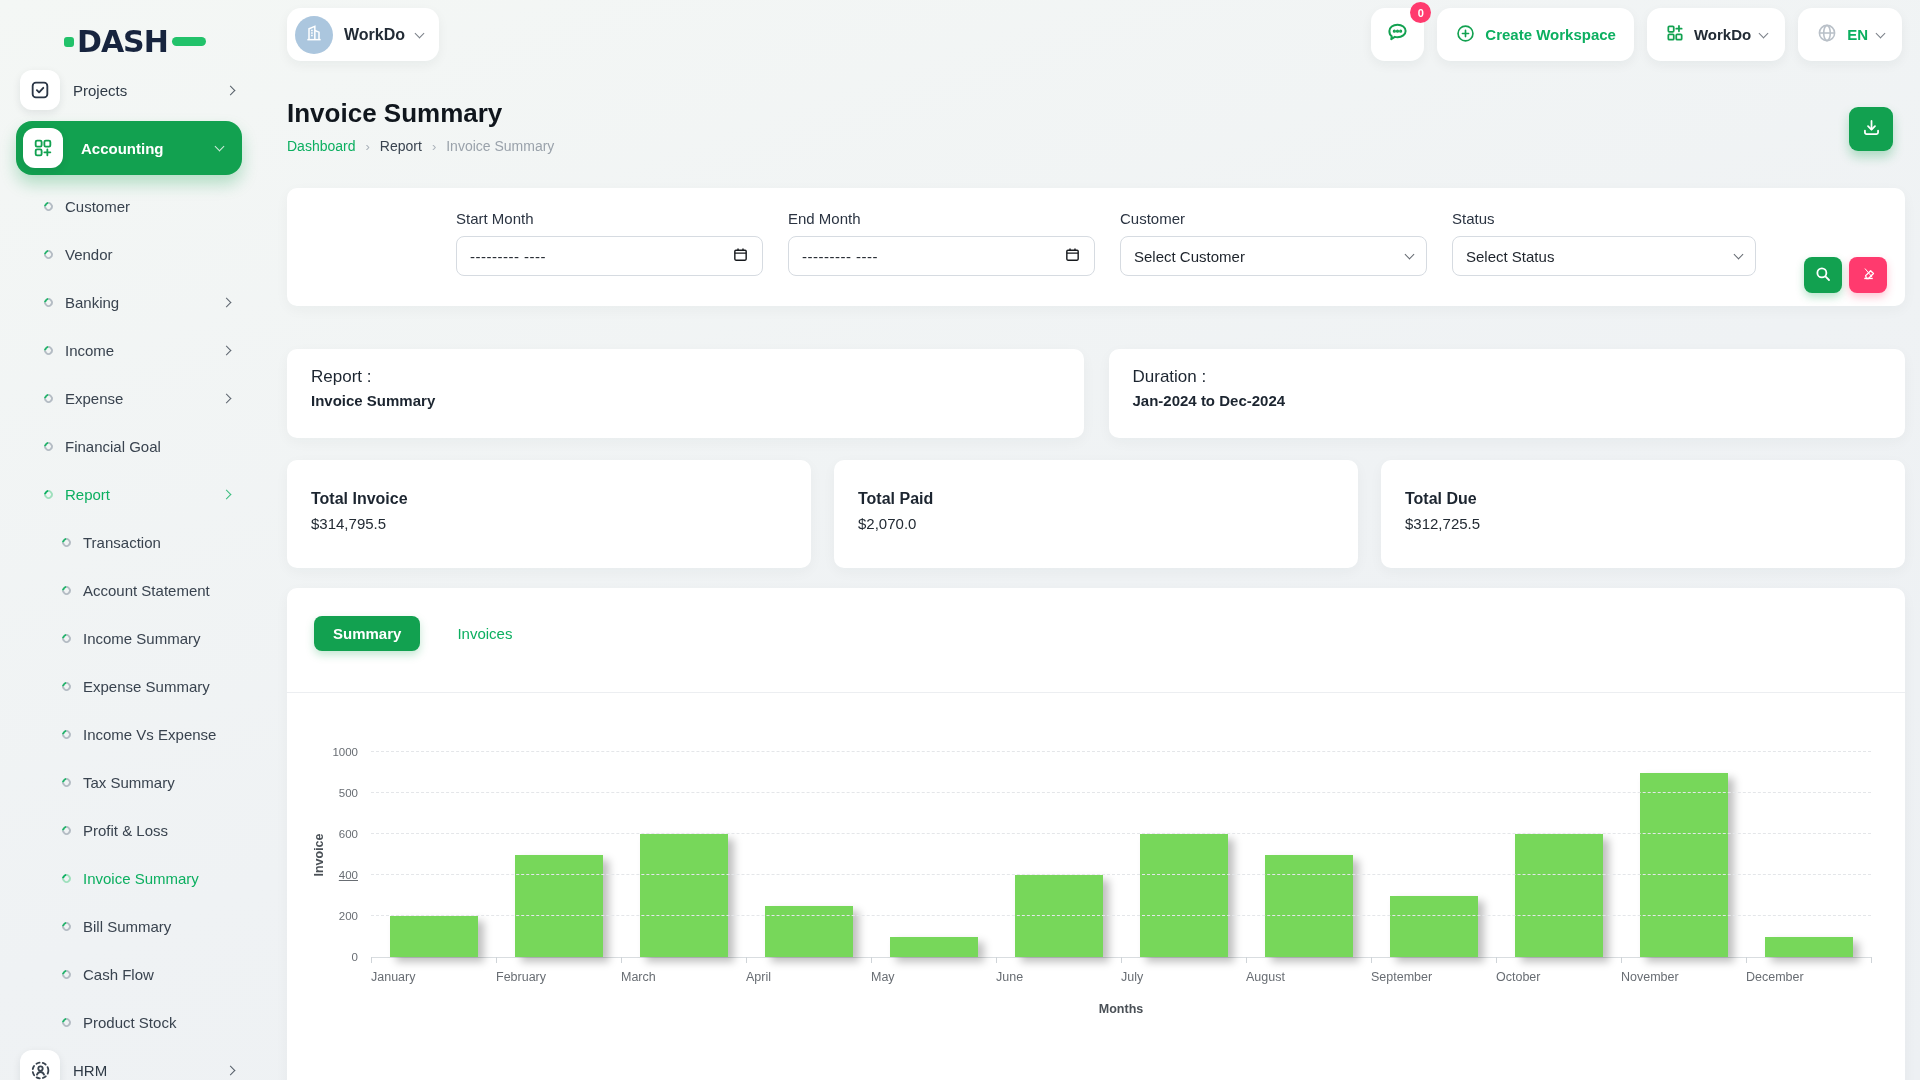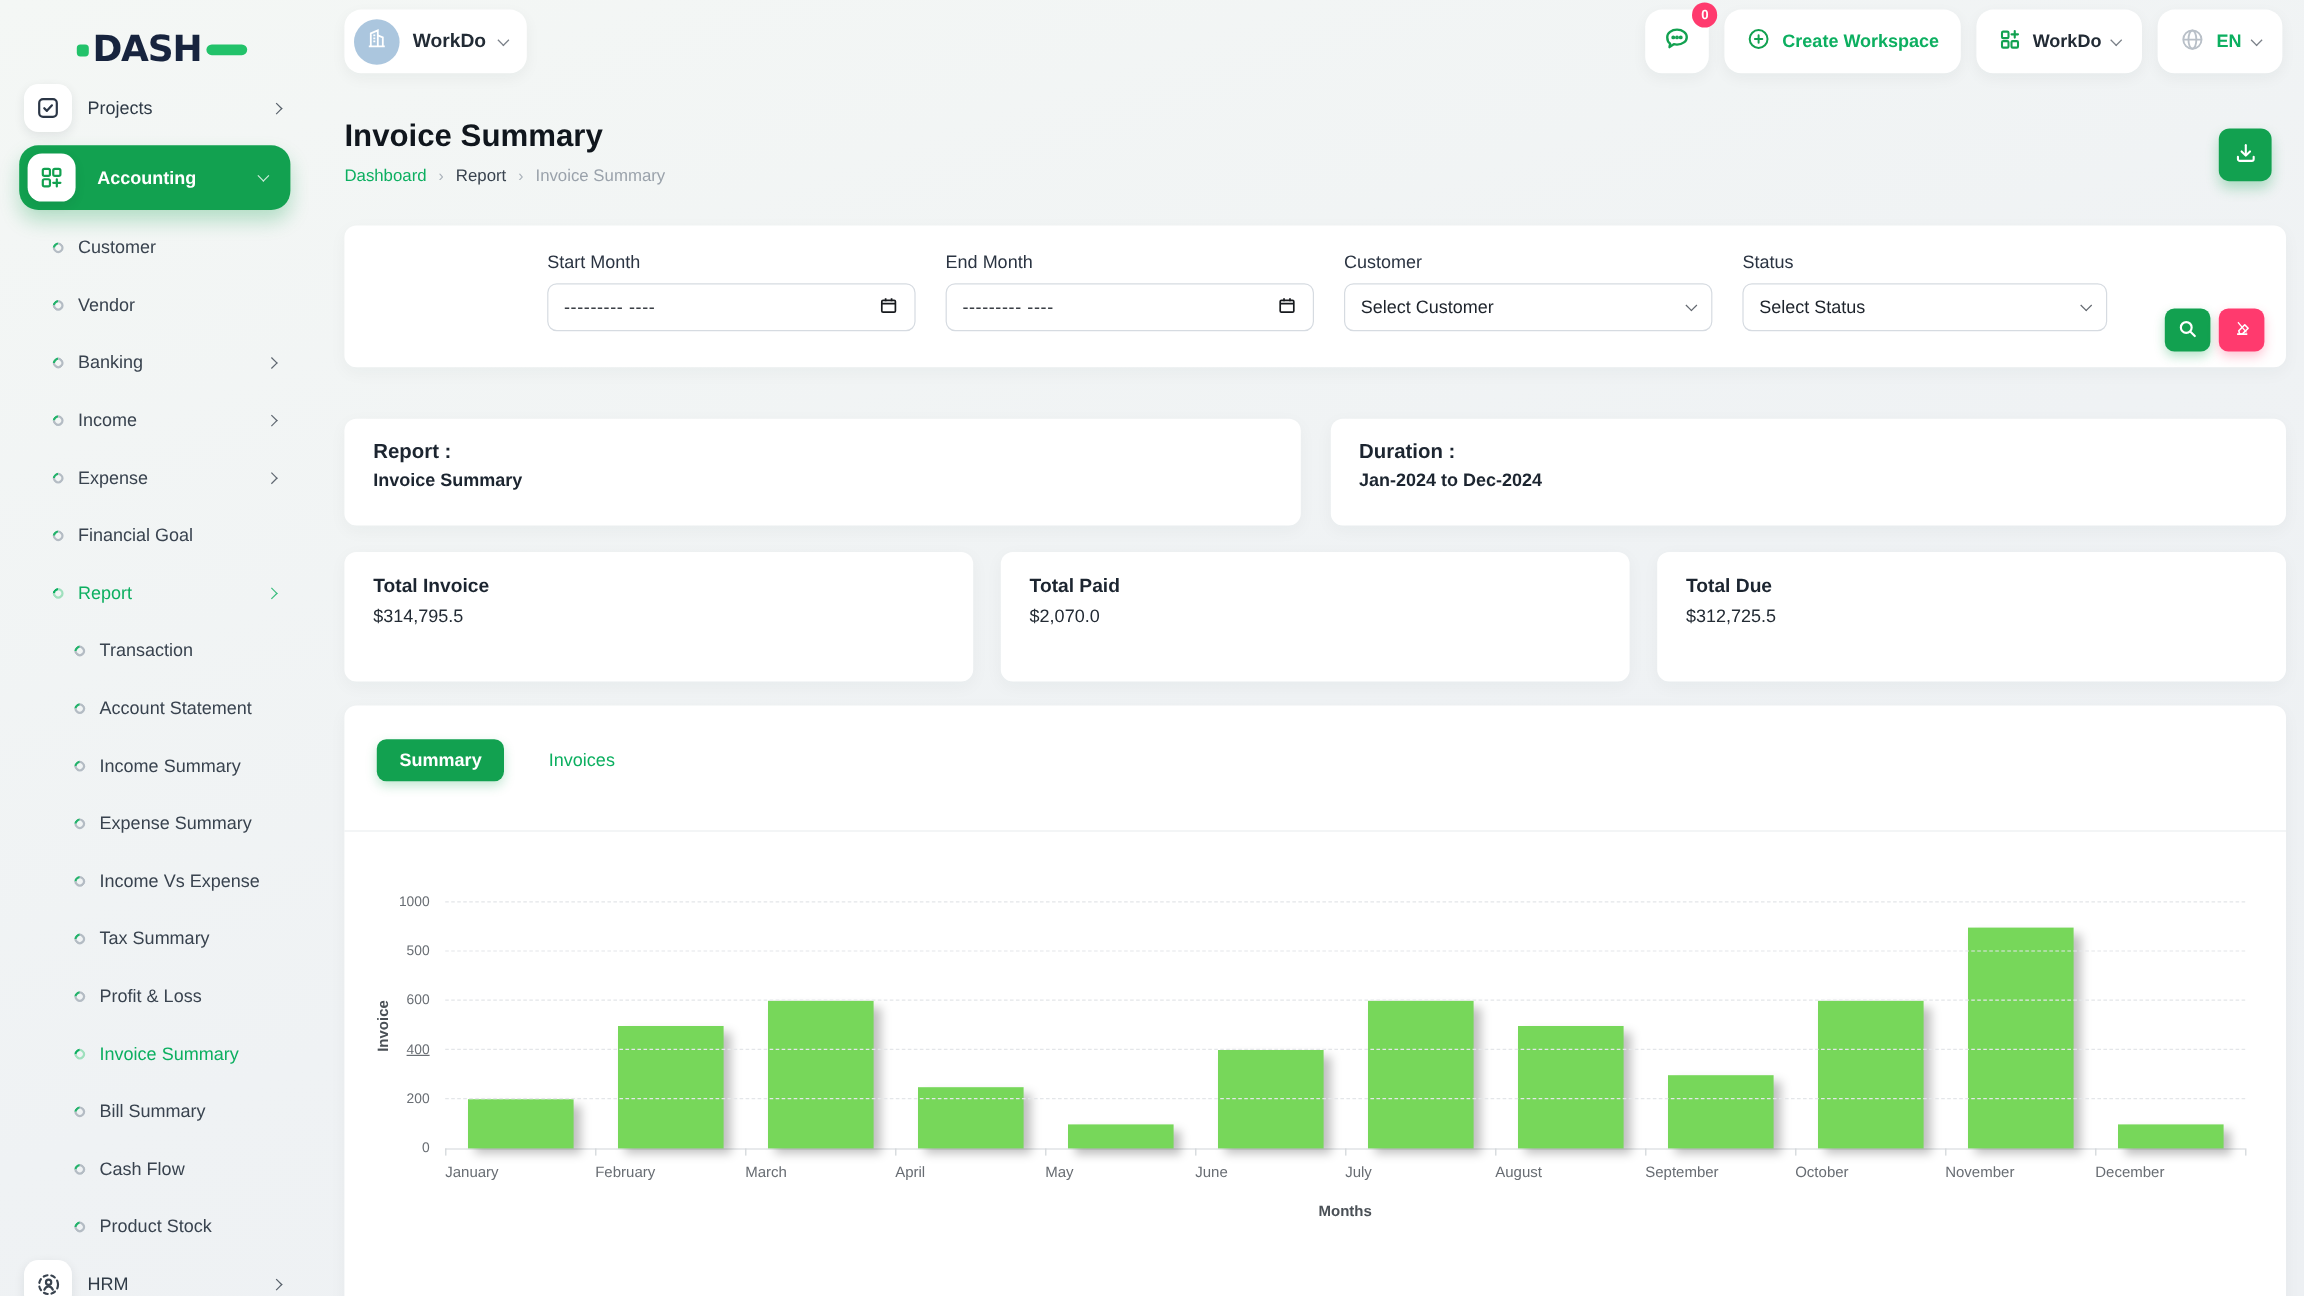--- a/index.html
+++ b/index.html
@@ -57,25 +57,25 @@
 .control{height:40px;border:1px solid #d6dbe1;border-radius:8px;display:flex;align-items:center;padding:0 13px;font-size:15px;color:#1d232b;background:#fff;cursor:pointer;gap:8px}
 .grow{flex:1}
 .dashes{letter-spacing:.5px;color:#2a2f36}
 .btns{margin-left:23px;margin-top:47px;display:flex;gap:7px;align-items:flex-start}
 .sq-btn{width:38px;height:36px;border:none;border-radius:8px;display:flex;align-items:center;justify-content:center;cursor:pointer}
 .btn-search{background:#12a150;box-shadow:0 4px 9px rgba(18,161,80,.3)}
 .btn-reset{background:#ff3a6e;box-shadow:0 4px 9px rgba(255,58,110,.3)}
 
 .info-row{margin-top:43px;display:grid;grid-template-columns:1fr 1fr;gap:25px}
 .info-card{height:89px;padding:18px 24px}
-.info-card .t{font-size:17px;font-weight:700;color:#1c2530}
+.info-card .t{font-size:17px;font-weight:400;color:#1c2530}
 .info-card .v{font-size:15px;font-weight:700;color:#1c2530;margin-top:5px}
 
 .stats-row{margin-top:22px;display:grid;grid-template-columns:repeat(3,1fr);gap:23px}
-.stat-card{height:108px;padding:20px 24px}
+.stat-card{height:108px;padding:30px 24px}
 .stat-card .t{font-size:16px;font-weight:700;color:#1c2530}
 .stat-card .v{font-size:15px;font-weight:500;color:#232b34;margin-top:7px}
 
 
 .chart-card{margin-top:20px;height:546px;position:relative}
 .tabs{position:absolute;left:27px;top:28px;display:flex;align-items:center;gap:18px}
 .tab{border:none;background:none;font-size:15px;color:#0caf60;padding:9px 19px;border-radius:8px;cursor:pointer;font-family:inherit}
 .tab.active{background:#12a150;color:#fff;font-weight:600;box-shadow:0 4px 9px rgba(18,161,80,.25)}
 .tab-divider{position:absolute;left:0;right:0;top:104px;border-top:1px solid #eceef1}
 

